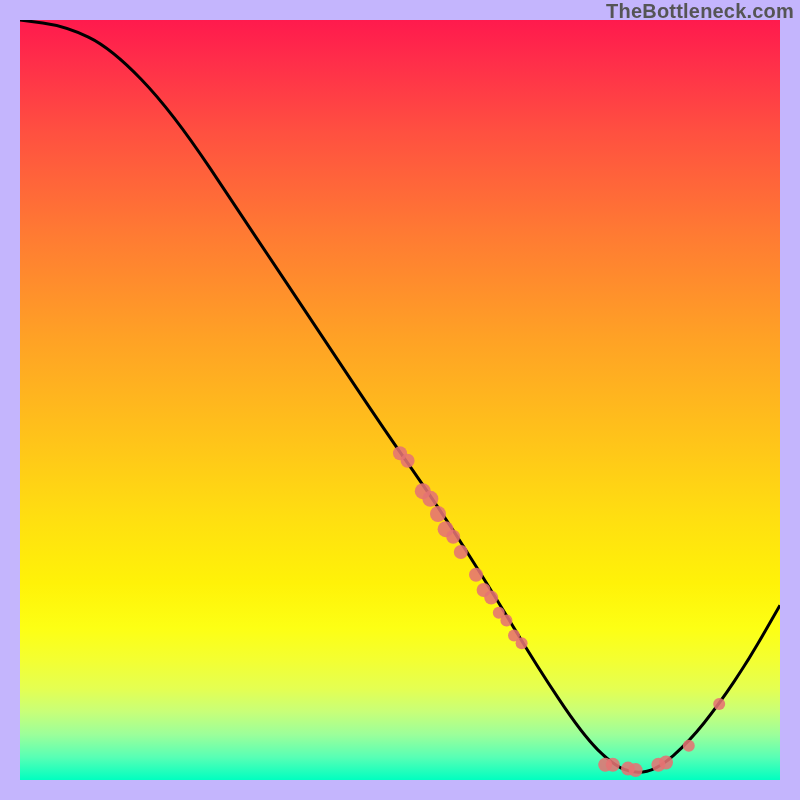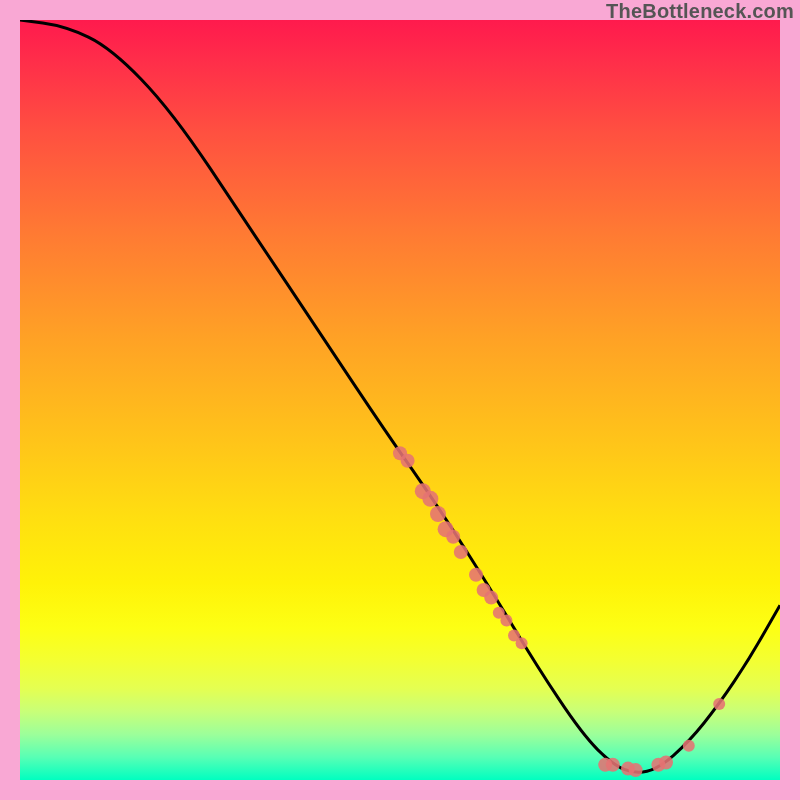--- a/index.html
+++ b/index.html
@@ -10,21 +10,21 @@
     overflow: hidden;
     background: #000;
     font-family: Arial, Helvetica, sans-serif;
   }
   .frame {
     position: absolute;
     left: 0;
     top: 0;
     width: 800px;
     height: 800px;
-    background: #f9a8d4;
+    background: #c4b5fd;
   }
   .plot-area {
     position: absolute;
     left: 20px;
     top: 20px;
     width: 760px;
     height: 760px;
     overflow: hidden;
   }
   .gradient-bg {

